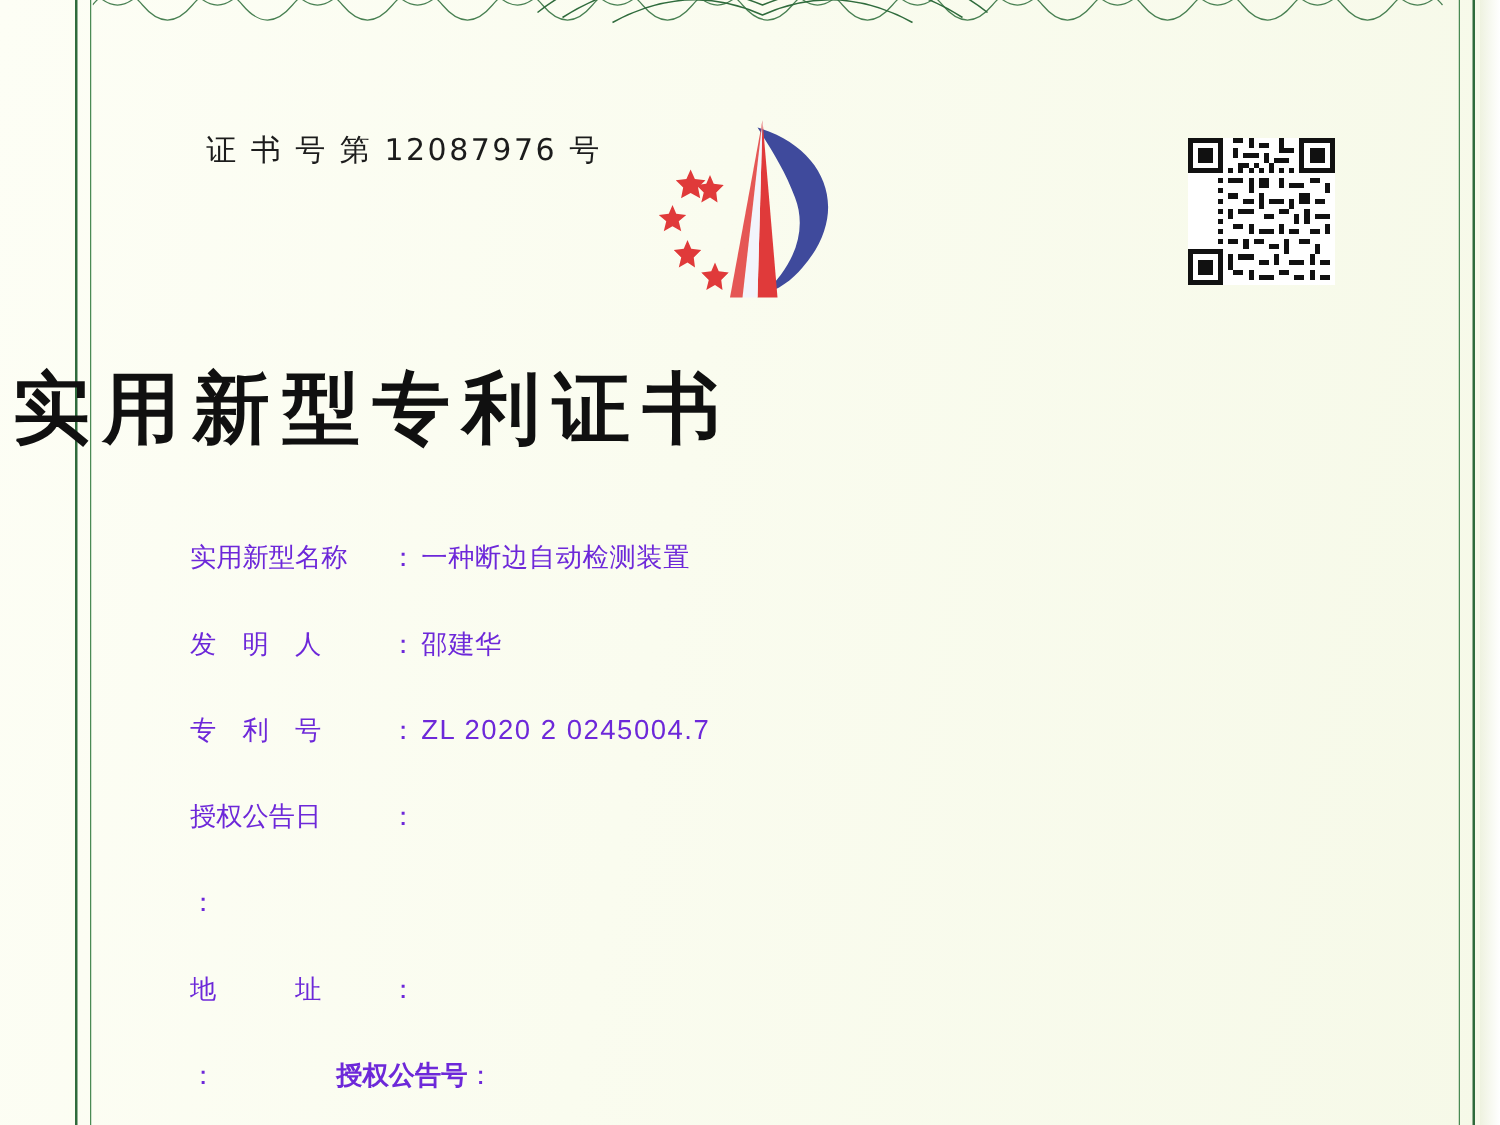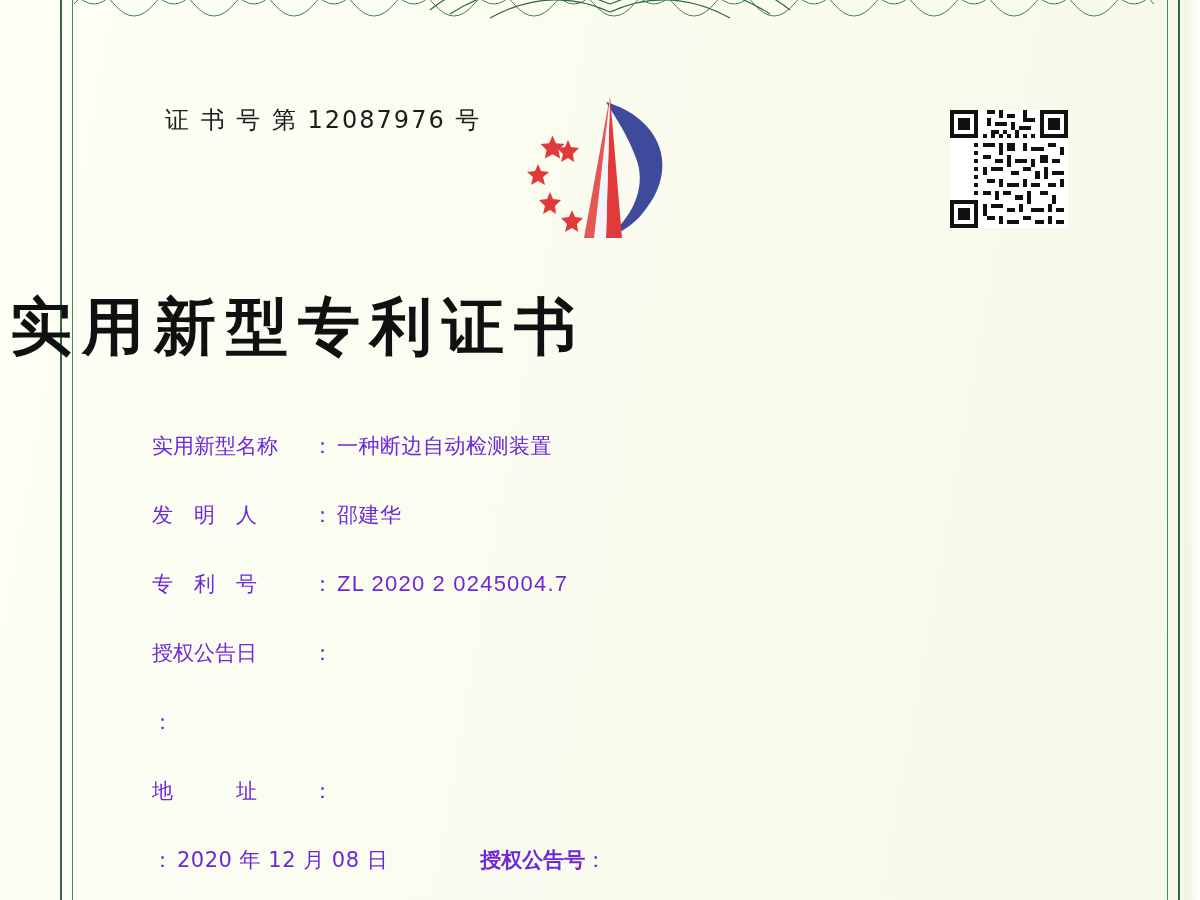--- a/index.html
+++ b/index.html
@@ -394,21 +394,20 @@
       <span class="colon">：</span>
     </div>
 
     <div class="field-row">
       <span class="field-label">地　　　址</span>
       <span class="colon">：</span>
     </div>
 
     <div class="field-row dual">
       <span class="colon">：</span>
-      <span class="field-value">2020 年 12 月 08 日</span>
       <span class="dual-second">
         <span class="field-label">授权公告号</span>
         <span class="colon">：</span>
       </span>
     </div>
 
   </div>
 
 </div>
 

